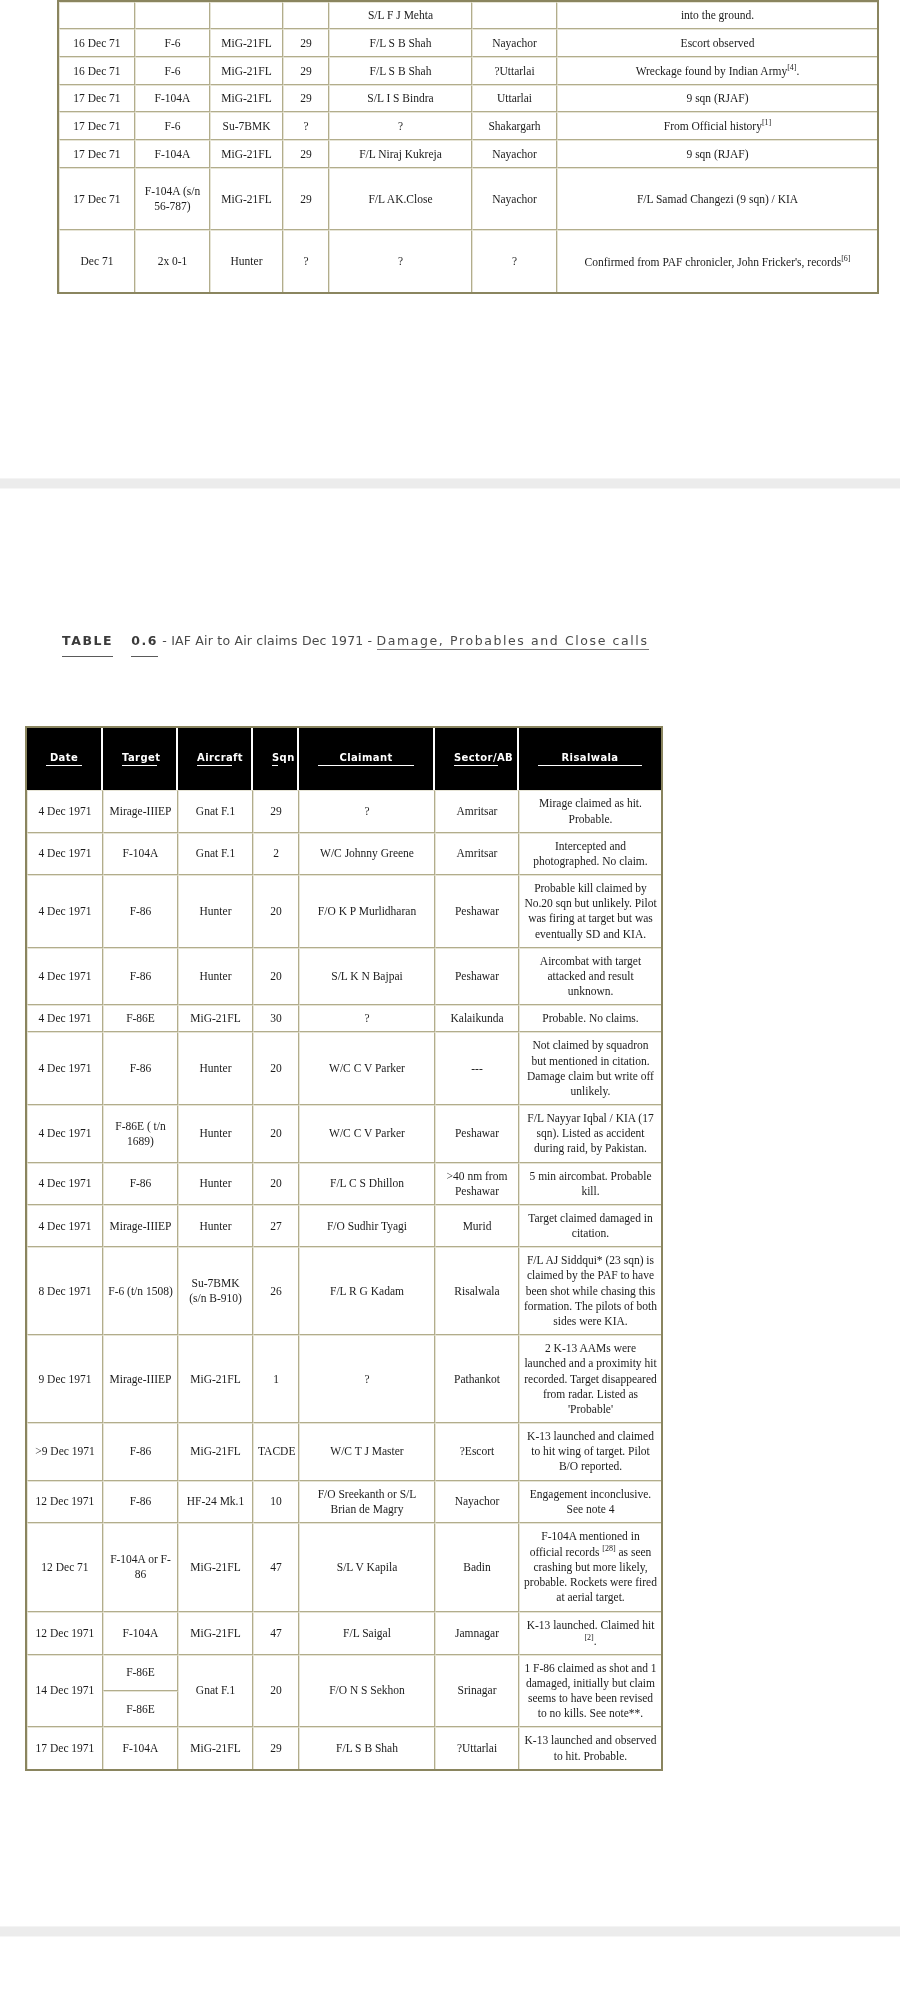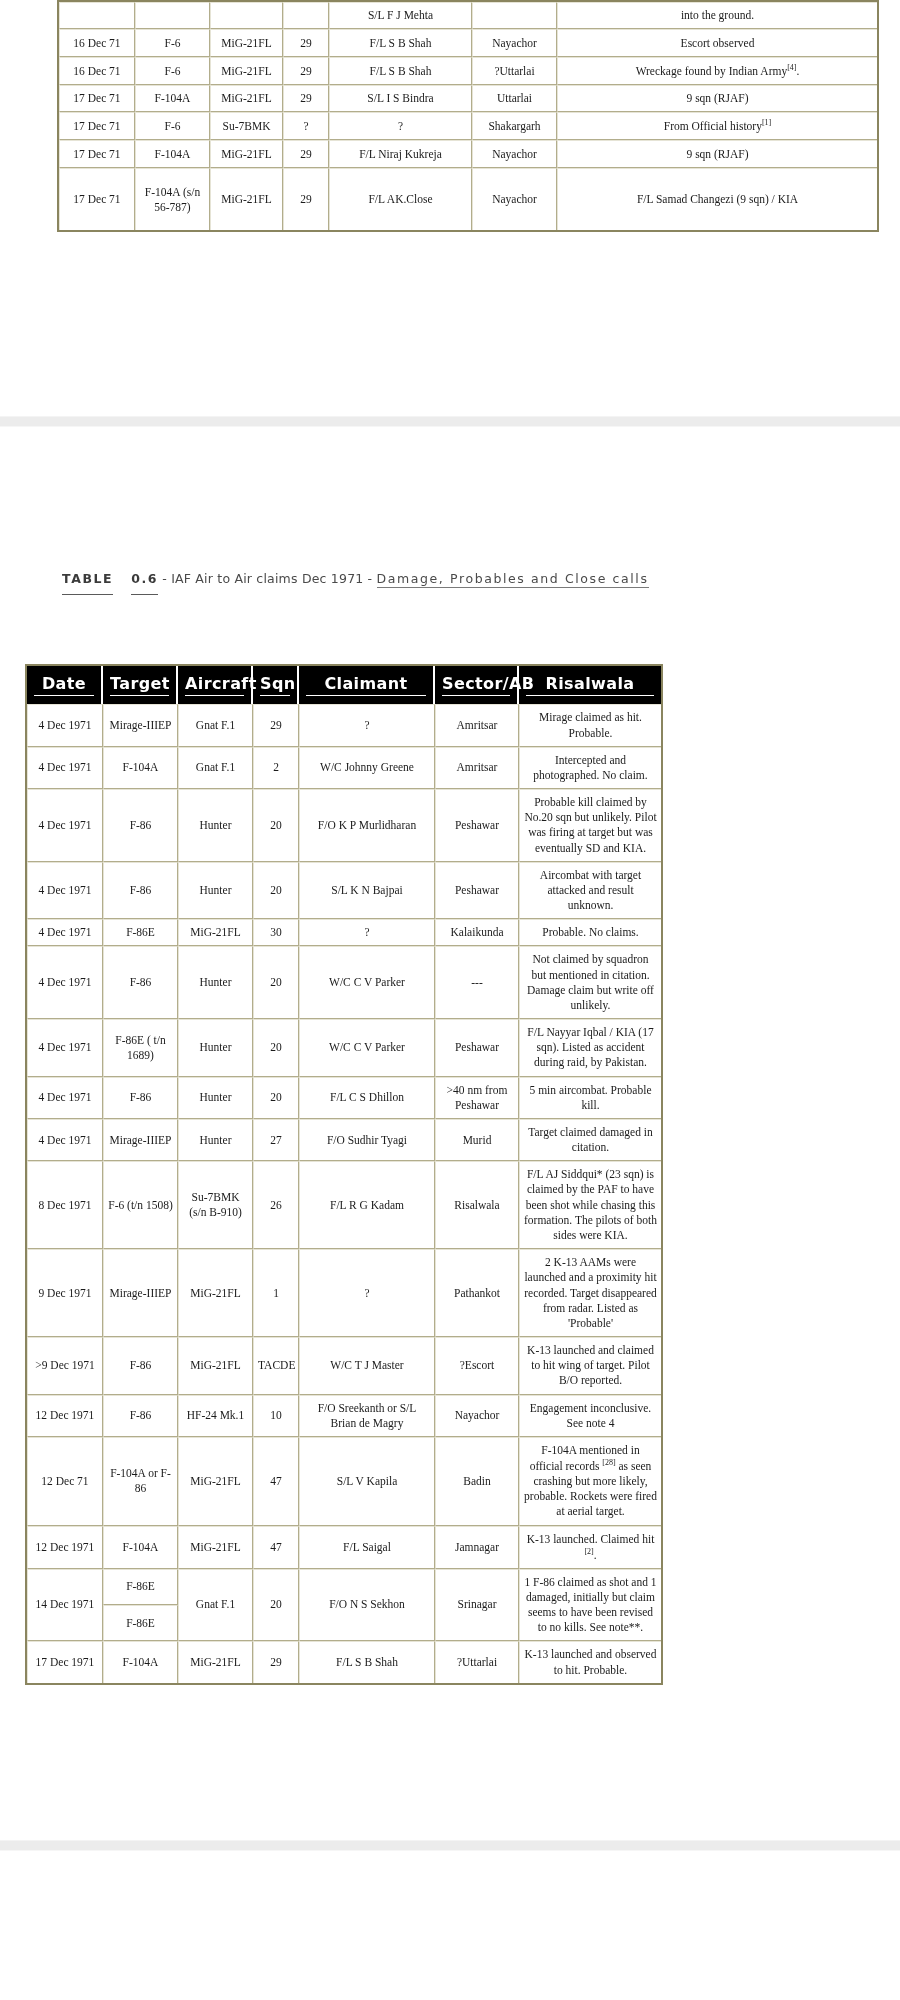--- a/index.html
+++ b/index.html
@@ -54,25 +54,25 @@
   }
   table.doc-table td.last-col { border-right: none; }
   table.doc-table tr:last-child td { border-bottom: none; }
 
   
   table.doc-table th {
     background: #000000;
     color: #ffffff;
     border-right: 2px solid #ffffff;
     border-bottom: none;
-    padding: 0;
+    padding: 12px;
     height: 38px;
     vertical-align: middle;
     font-family: "DejaVu Sans", sans-serif;
-    font-size: 16px;
+    font-size: 10px;
     font-weight: bold;
     letter-spacing: 0.4px;
   }
   table.doc-table th:last-child { border-right: none; }
   table.doc-table th .hd {
     display: block;
     margin: 0 7px;
     padding-bottom: 2px;
     border-bottom: 1.5px solid #ffffff;
     text-align: center;
@@ -186,20 +186,29 @@
         </tr>
         <tr style="height:62px">
           <td>17 Dec 71</td>
           <td>F-104A  (s/n 56-787)</td>
           <td>MiG-21FL</td>
           <td>29</td>
           <td>F/L  AK.Close</td>
           <td>Nayachor</td>
           <td class="last-col">F/L Samad Changezi (9 sqn) / KIA</td>
         </tr>
+        <tr style="height:62px">
+          <td>Dec 71</td>
+          <td>2x  0-1</td>
+          <td>Hunter</td>
+          <td>?</td>
+          <td>?</td>
+          <td>?</td>
+          <td class="last-col"><span>Confirmed from PAF chronicler, John Fricker's, records</span><sup>[6]</sup></td>
+        </tr>
       </tbody>
     </table>
   </div>
 
   <div class="spacer-white" style="height:184px;"></div>
 
   <div class="page-gap" style="height:9px;"></div>
 
   <div class="spacer-white" style="height:142px;"></div>
 

